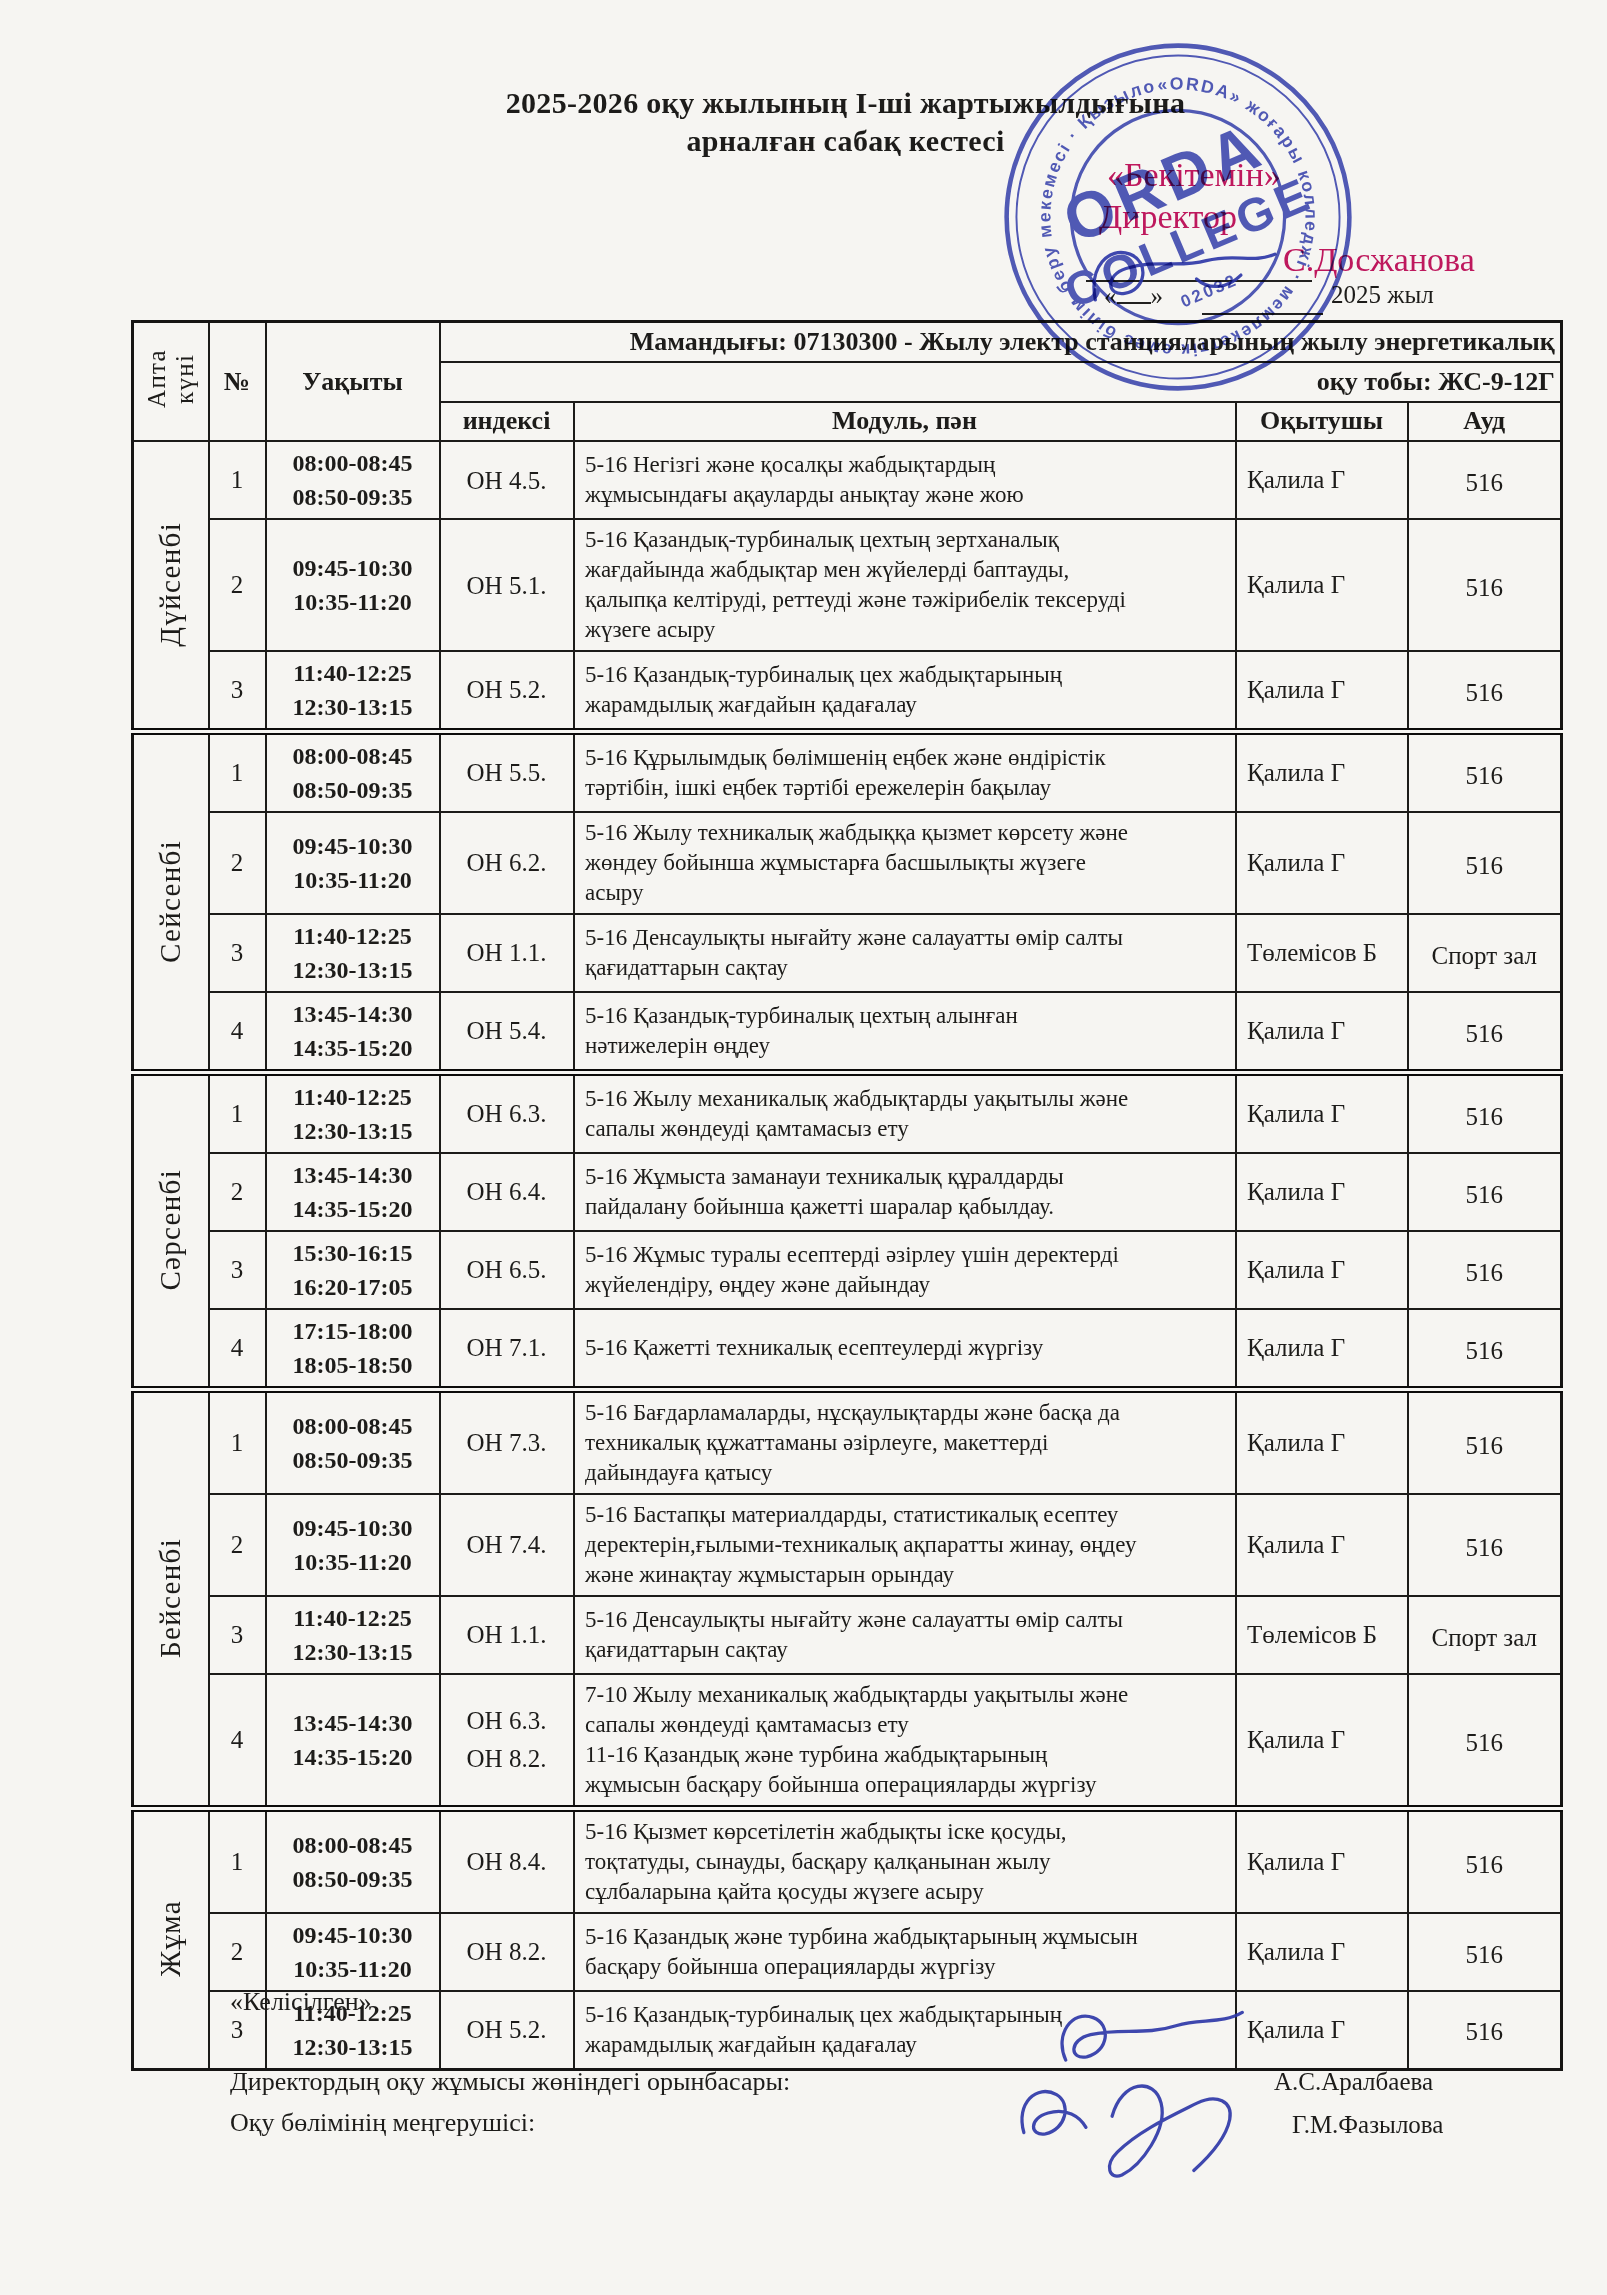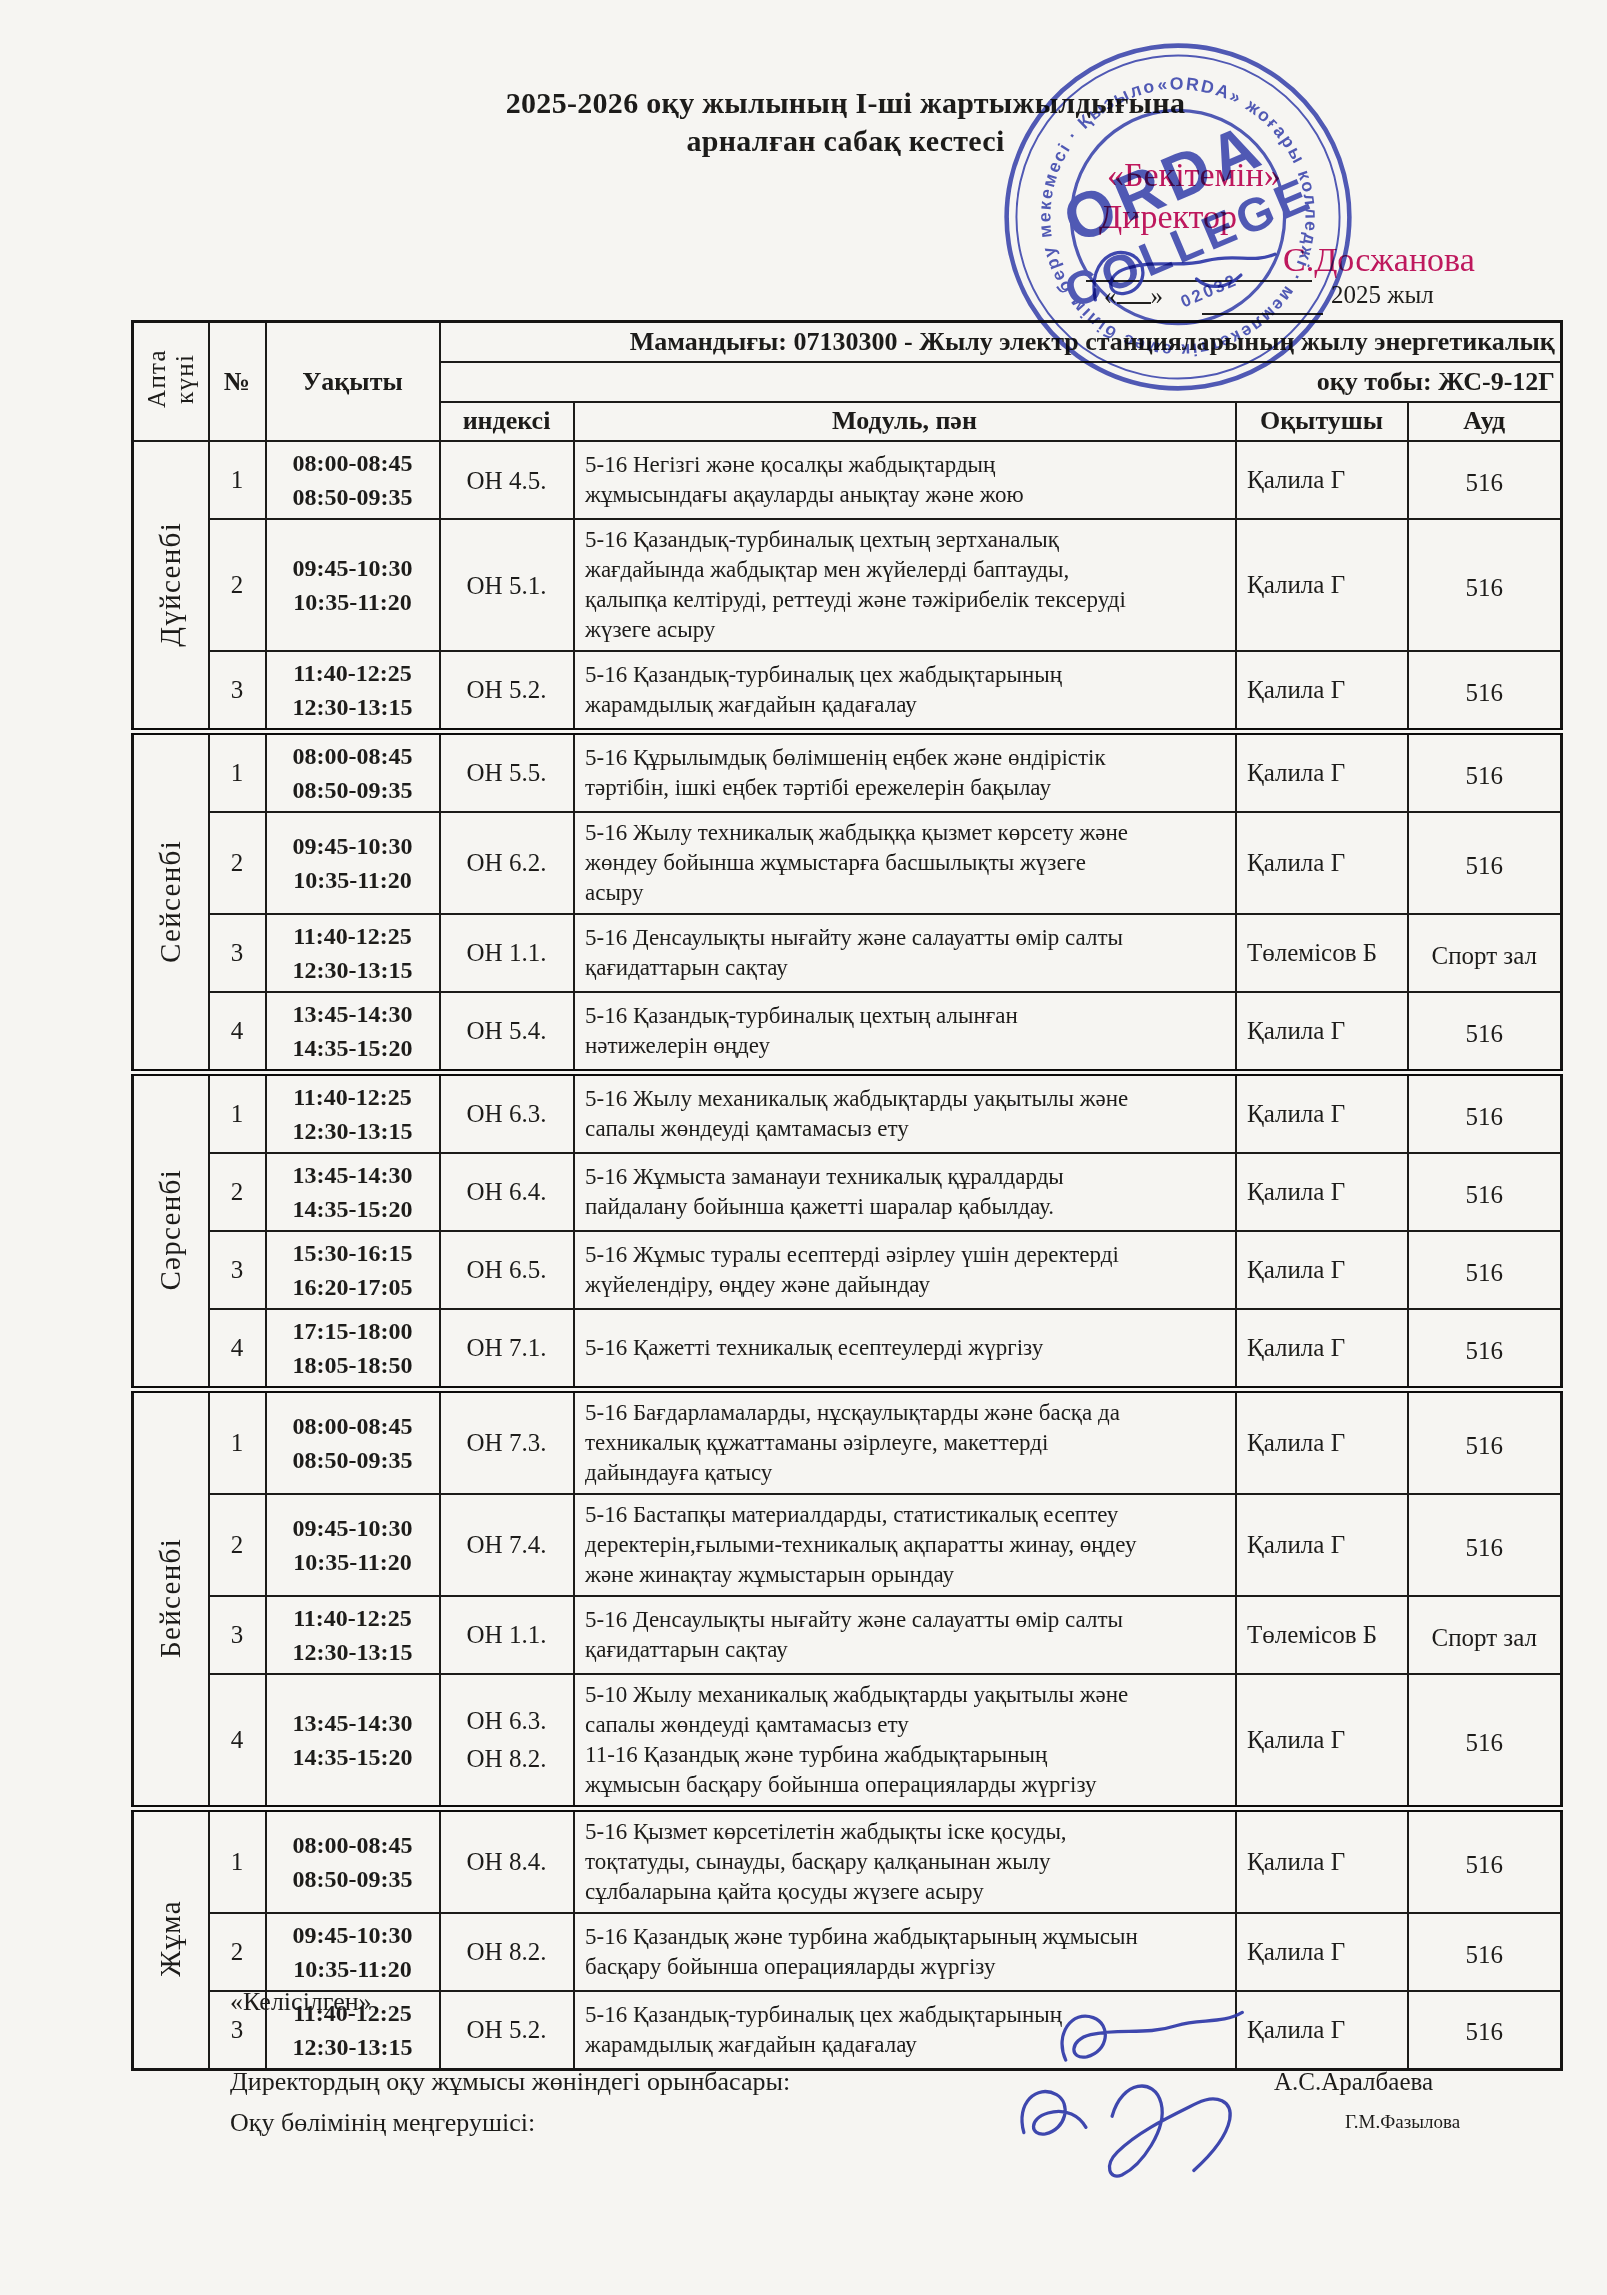--- a/index.html
+++ b/index.html
@@ -58,21 +58,21 @@
                line-height:1.3;white-space:pre-line;}
   .teacher-cell{font-size:25px;text-align:left;padding-left:10.5px;}
   .room-cell{font-size:25px;text-align:center;vertical-align:top;padding-top:6.5px;}
   tr.day-first td{border-top:7.8px double #0c0b0a;}
   
   .footer-item{position:absolute;font-size:26px;}
   .f-agreed{left:230px;top:1987px;}
   .f-deputy{left:230px;top:2067px;}
   .f-head{left:230px;top:2108px;}
   .f-deputy-name{left:1274px;top:2068px;font-size:25px;}
-  .f-head-name{left:1345px;top:2111px;font-size:19px;}
+  .f-head-name{left:1292px;top:2111px;font-size:25px;}
 </style>
 </head>
 <body>
 
 <div class="page">
 
   <div class="title-wrap">
     <div class="title-line">2025-2026 оқу жылының I-ші  жартыжылдығына</div>
     <div class="title-line">арналған сабақ кестесі</div>
   </div>
@@ -284,21 +284,21 @@
 қағидаттарын сақтау</td>
             <td class="teacher-cell">Төлемісов Б</td>
             <td class="room-cell">Спорт зал</td>
           </tr>
           <tr>
             <td class="num-cell">4</td>
             <td class="time-cell">13:45-14:30
 14:35-15:20</td>
             <td class="index-cell">ОН 6.3.
 ОН 8.2.</td>
-            <td class="module-cell">5-10  Жылу механикалық  жабдықтарды уақытылы және
+            <td class="module-cell">7-10  Жылу механикалық  жабдықтарды уақытылы және
 сапалы жөндеуді қамтамасыз ету
 11-16  Қазандық және турбина жабдықтарының
 жұмысын басқару бойынша операцияларды жүргізу</td>
             <td class="teacher-cell">Қалила Г</td>
             <td class="room-cell">516</td>
           </tr>
           <tr class="day-first">
             <td class="day-cell" rowspan="3"><span class="vtext">Жұма</span></td>
             <td class="num-cell">1</td>
             <td class="time-cell">08:00-08:45

